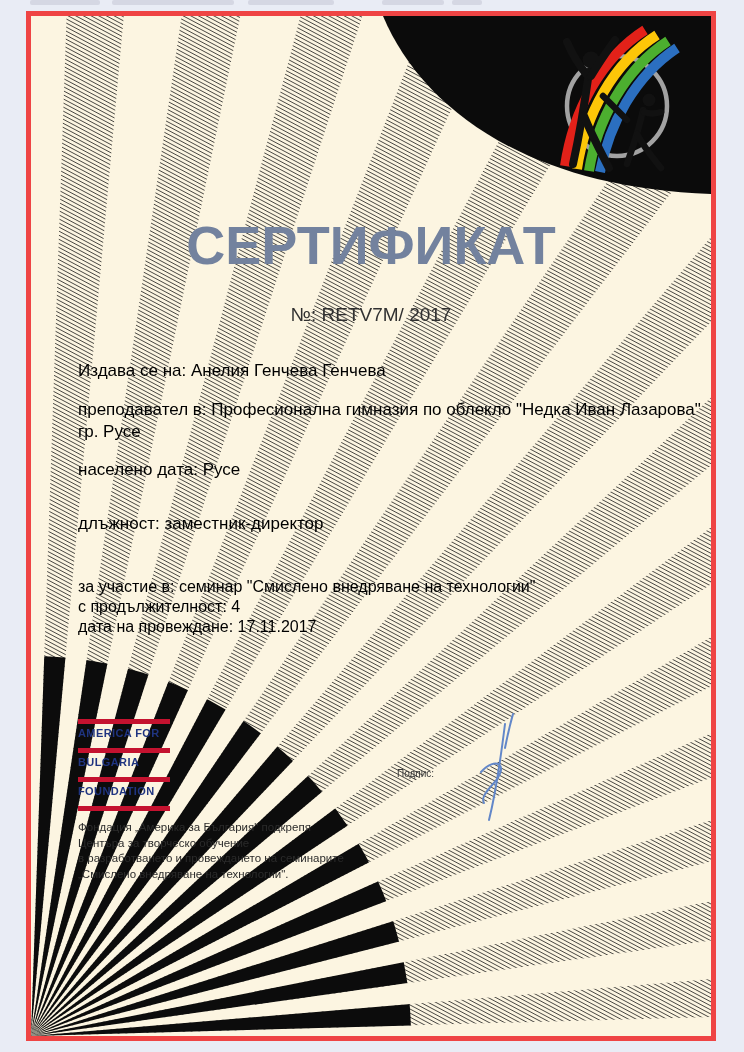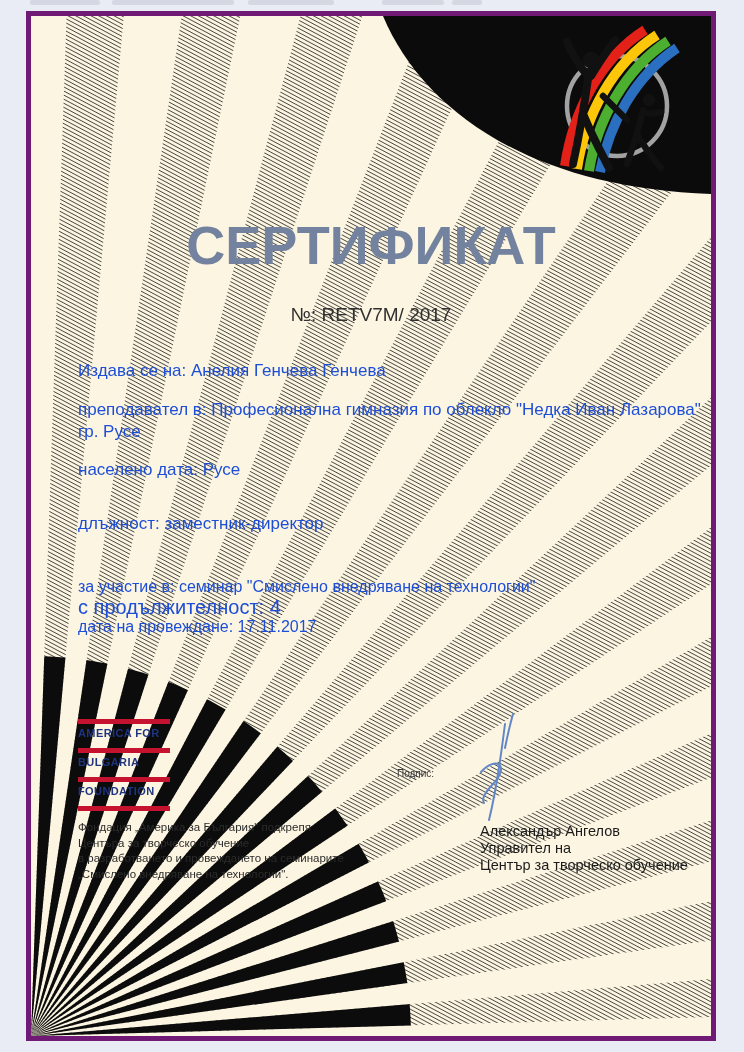--- a/index.html
+++ b/index.html
@@ -12,39 +12,39 @@
   
   .top-frag{position:absolute;top:0;height:5px;background:#d5d7e3;border-radius:2px;}
   .tf1{left:30px;width:70px;}
   .tf2{left:112px;width:122px;}
   .tf3{left:248px;width:86px;}
   .tf4{left:382px;width:62px;}
   .tf5{left:452px;width:30px;}
 
   .certificate{
     position:absolute;left:26px;top:11px;width:680px;height:1020px;
-    border:5px solid #701a75;background:#fcf5e1;overflow:hidden;
+    border:5px solid #ef4444;background:#fcf5e1;overflow:hidden;
   }
   .rays-svg{position:absolute;left:0;top:0;width:680px;height:1020px;display:block;}
 
   .cert-title{
     position:absolute;top:202px;left:0;width:100%;text-align:center;
     font-size:54px;font-weight:bold;color:#73829e;letter-spacing:0px;line-height:1;
   }
   .cert-number{
     position:absolute;top:288px;left:0;width:100%;text-align:center;
     font-size:19px;color:#313131;
   }
-  .line{position:absolute;left:47px;color:#1d4ed8;font-size:17px;line-height:22px;}
+  .line{position:absolute;left:47px;color:#000000;font-size:17px;line-height:22px;}
   .l-issued{top:344px;}
   .l-position{top:383px;width:632px;}
   .l-settlement{top:443px;}
   .l-job{top:497px;}
   .l-part{top:560px;font-size:16px;}
-  .l-dur{top:580px;font-size:20px;}
+  .l-dur{top:580px;font-size:16px;}
   .l-date{top:600px;font-size:16px;}
 
   
   .afb{position:absolute;left:47px;top:703px;width:92px;}
   .afb-bar{height:5px;background:#c4122f;}
   .afb-word{
     height:24px;line-height:18px;font-size:11px;font-weight:bold;
     color:#1f3480;letter-spacing:0.4px;
   }
   .afb-note{
@@ -172,19 +172,14 @@
   <div class="sig-label">Подпис:</div>
 
   <svg class="sig-svg" viewBox="0 0 90 128">
     <g fill="none" stroke="#6287c9" stroke-width="2" stroke-linecap="round">
       <path d="M 52,10 C 48,24 46,34 44,44"></path>
       <path d="M 44,20 C 40,52 36,84 28,116"></path>
       <path d="M 20,68 C 34,52 50,60 32,80 C 25,88 20,94 23,99"></path>
     </g>
   </svg>
 
-  <div class="signee">
-    <span>Александър Ангелов</span>
-    <span>Управител на</span>
-    <span>Център за творческо обучение</span>
-  </div>
 
 </div>
 
 </body></html>

